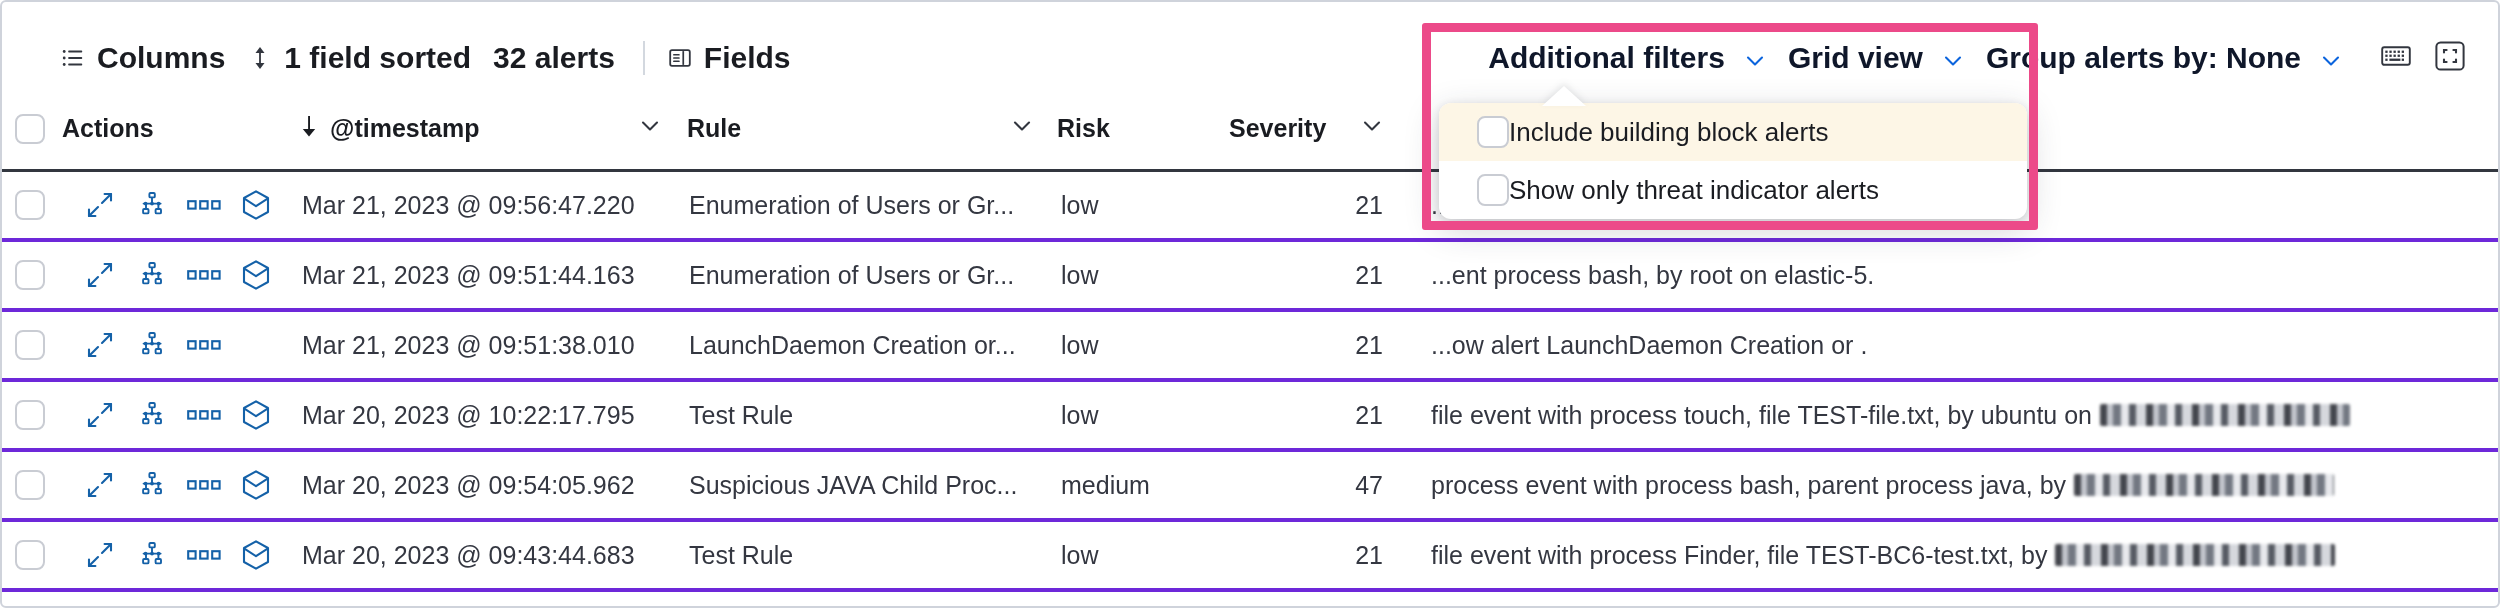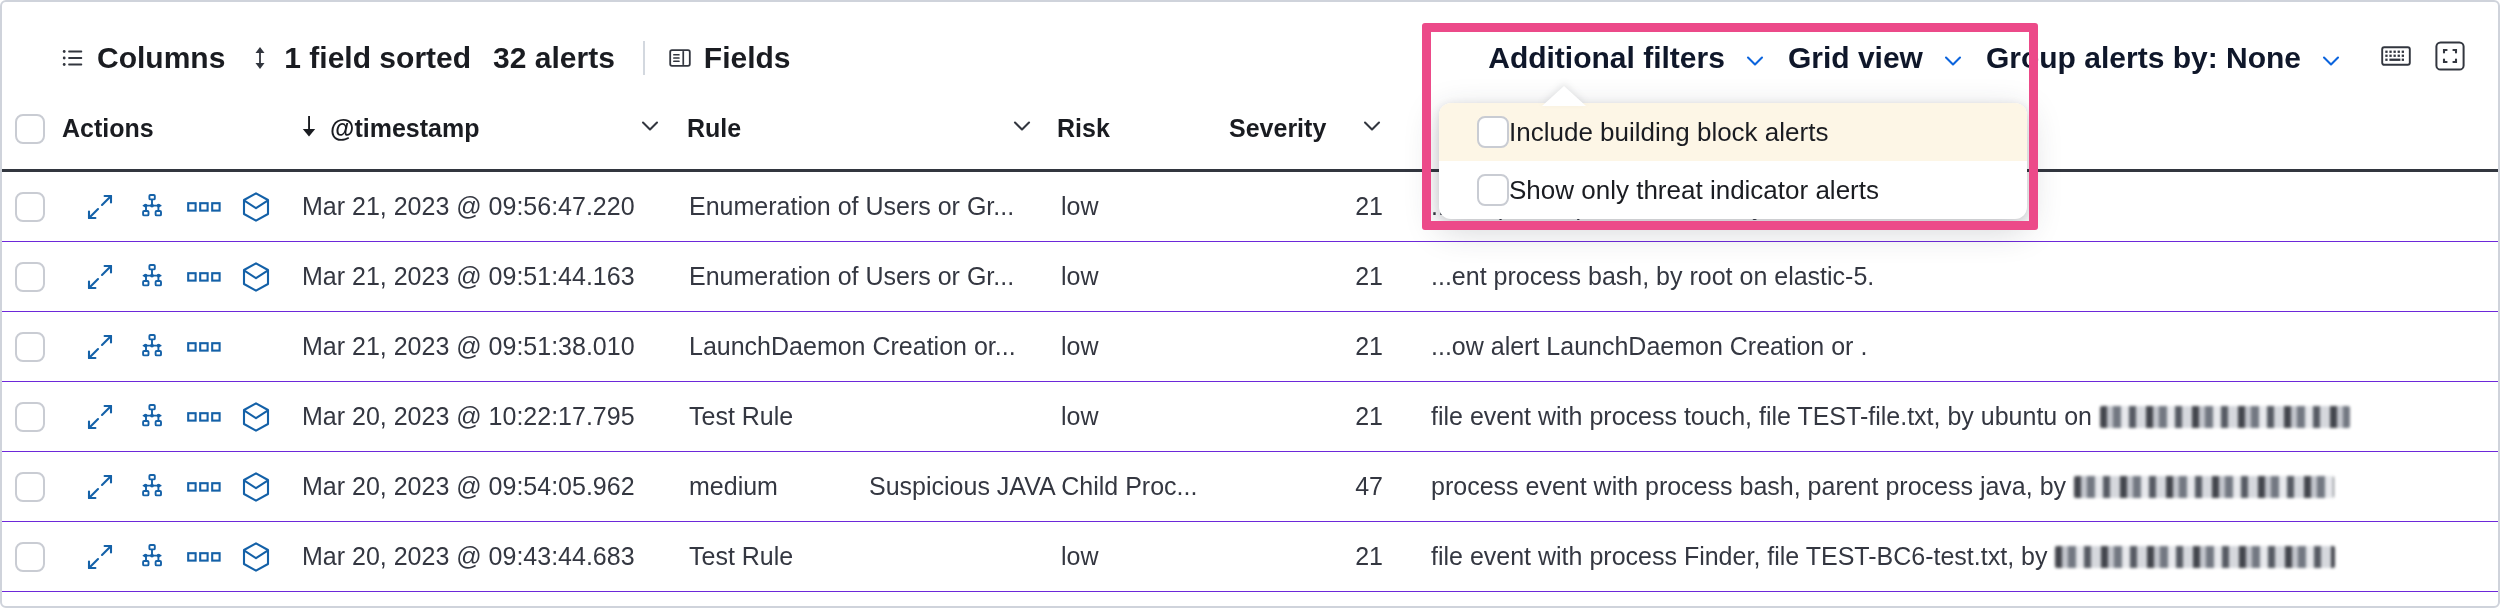--- a/index.html
+++ b/index.html
@@ -89,21 +89,21 @@
   .hcell .hchev {
     margin-left: auto; margin-right: 22px;
     width: 22px; height: 22px; flex: 0 0 auto;
   }
   .sort-arrow { margin-right: 10px; width: 22px; height: 24px; flex: 0 0 auto; }
 
   .row {
     display: flex;
     align-items: center;
     height: 70px;
-    border-bottom: 1px solid #6d28d9;
+    border-bottom: 4px solid #6d28d9;
   }
   .cell {
     display: flex; align-items: center;
     font-size: 25px; color: #343741;
     height: 100%;
     padding-left: 4px;
     white-space: nowrap;
     overflow: hidden;
   }
 
@@ -690,25 +690,25 @@
                     <path d="M15 2.4 L27 9 V23 L15 29.6 L3 23 V9 Z" stroke="#1461a8" stroke-width="2.1" stroke-linejoin="round" fill="none"></path>
                     <path d="M3 9.4 L15 17.2 L27 9.4" stroke="#1461a8" stroke-width="2.1" fill="none" stroke-linejoin="round"></path>
                   </svg>
                 </span>
               </span>
             </div>
           </div>
           <div class="cell c-time">
             <span class="tval">Mar 20, 2023 @ 09:54:05.962</span>
           </div>
+          <div class="cell c-rule">
+            <span class="rval">Suspicious JAVA Child Proc...</span>
+          </div>
           <div class="cell c-sev">
             <span class="sval">medium</span>
-          </div>
-          <div class="cell c-rule">
-            <span class="rval">Suspicious JAVA Child Proc...</span>
           </div>
           <div class="cell c-risk">
             <span class="kval">47</span>
           </div>
           <div class="cell c-reason">
             <span class="rsn">process event with process bash, parent process java, by</span>
             <span class="blur" style="width: 260px;"></span>
           </div>
         </div>
         <div class="row">

